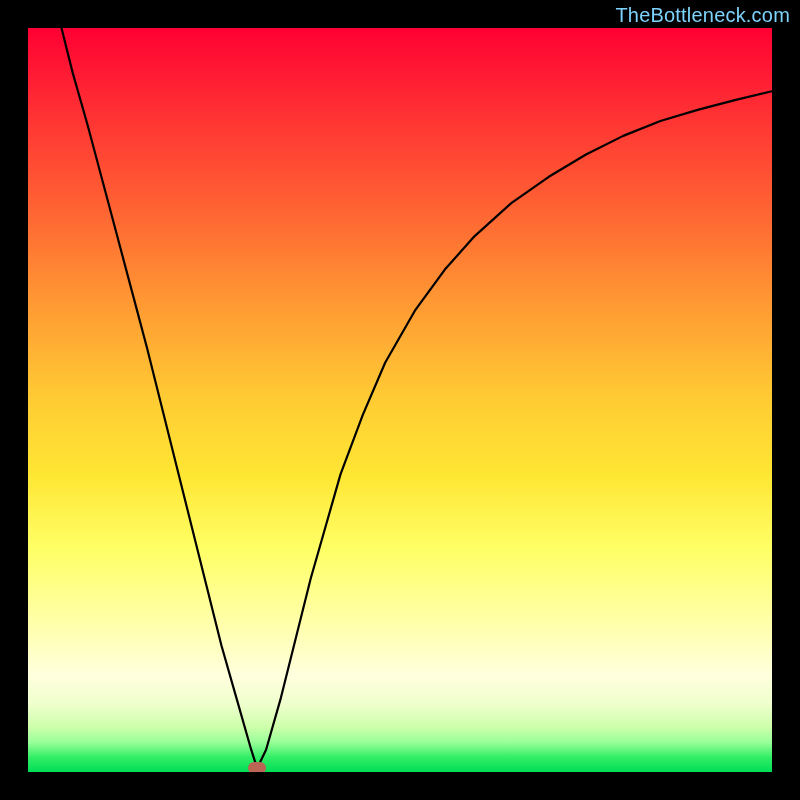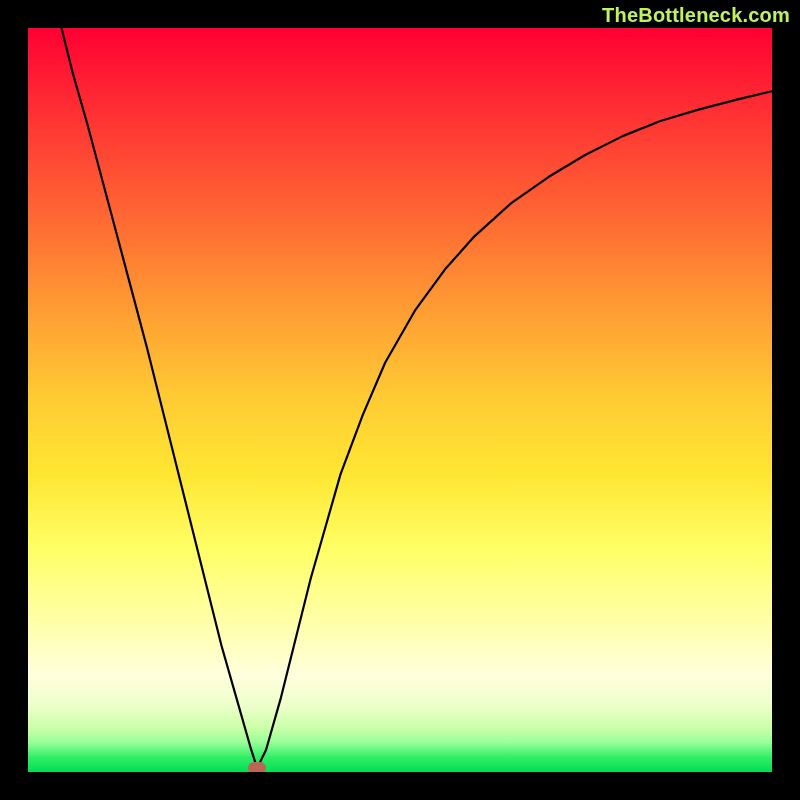--- a/index.html
+++ b/index.html
@@ -57,24 +57,24 @@
     height: 12px;
     background: #bb6655;
     border-radius: 6px;
     transform: translate(-50%, -50%);
   }
 
   .watermark {
     position: absolute;
     top: 4px;
     right: 10px;
-    color: #bef264;
+    color: #7dd3fc;
     font-size: 20px;
     letter-spacing: 0.2px;
-    font-weight: 700;
+    font-weight: 400;
   }
 </style>
 </head>
 <body>
 
 <div class="frame">
 
   <div class="plot-area">
     <div class="gradient-bg"></div>
 

